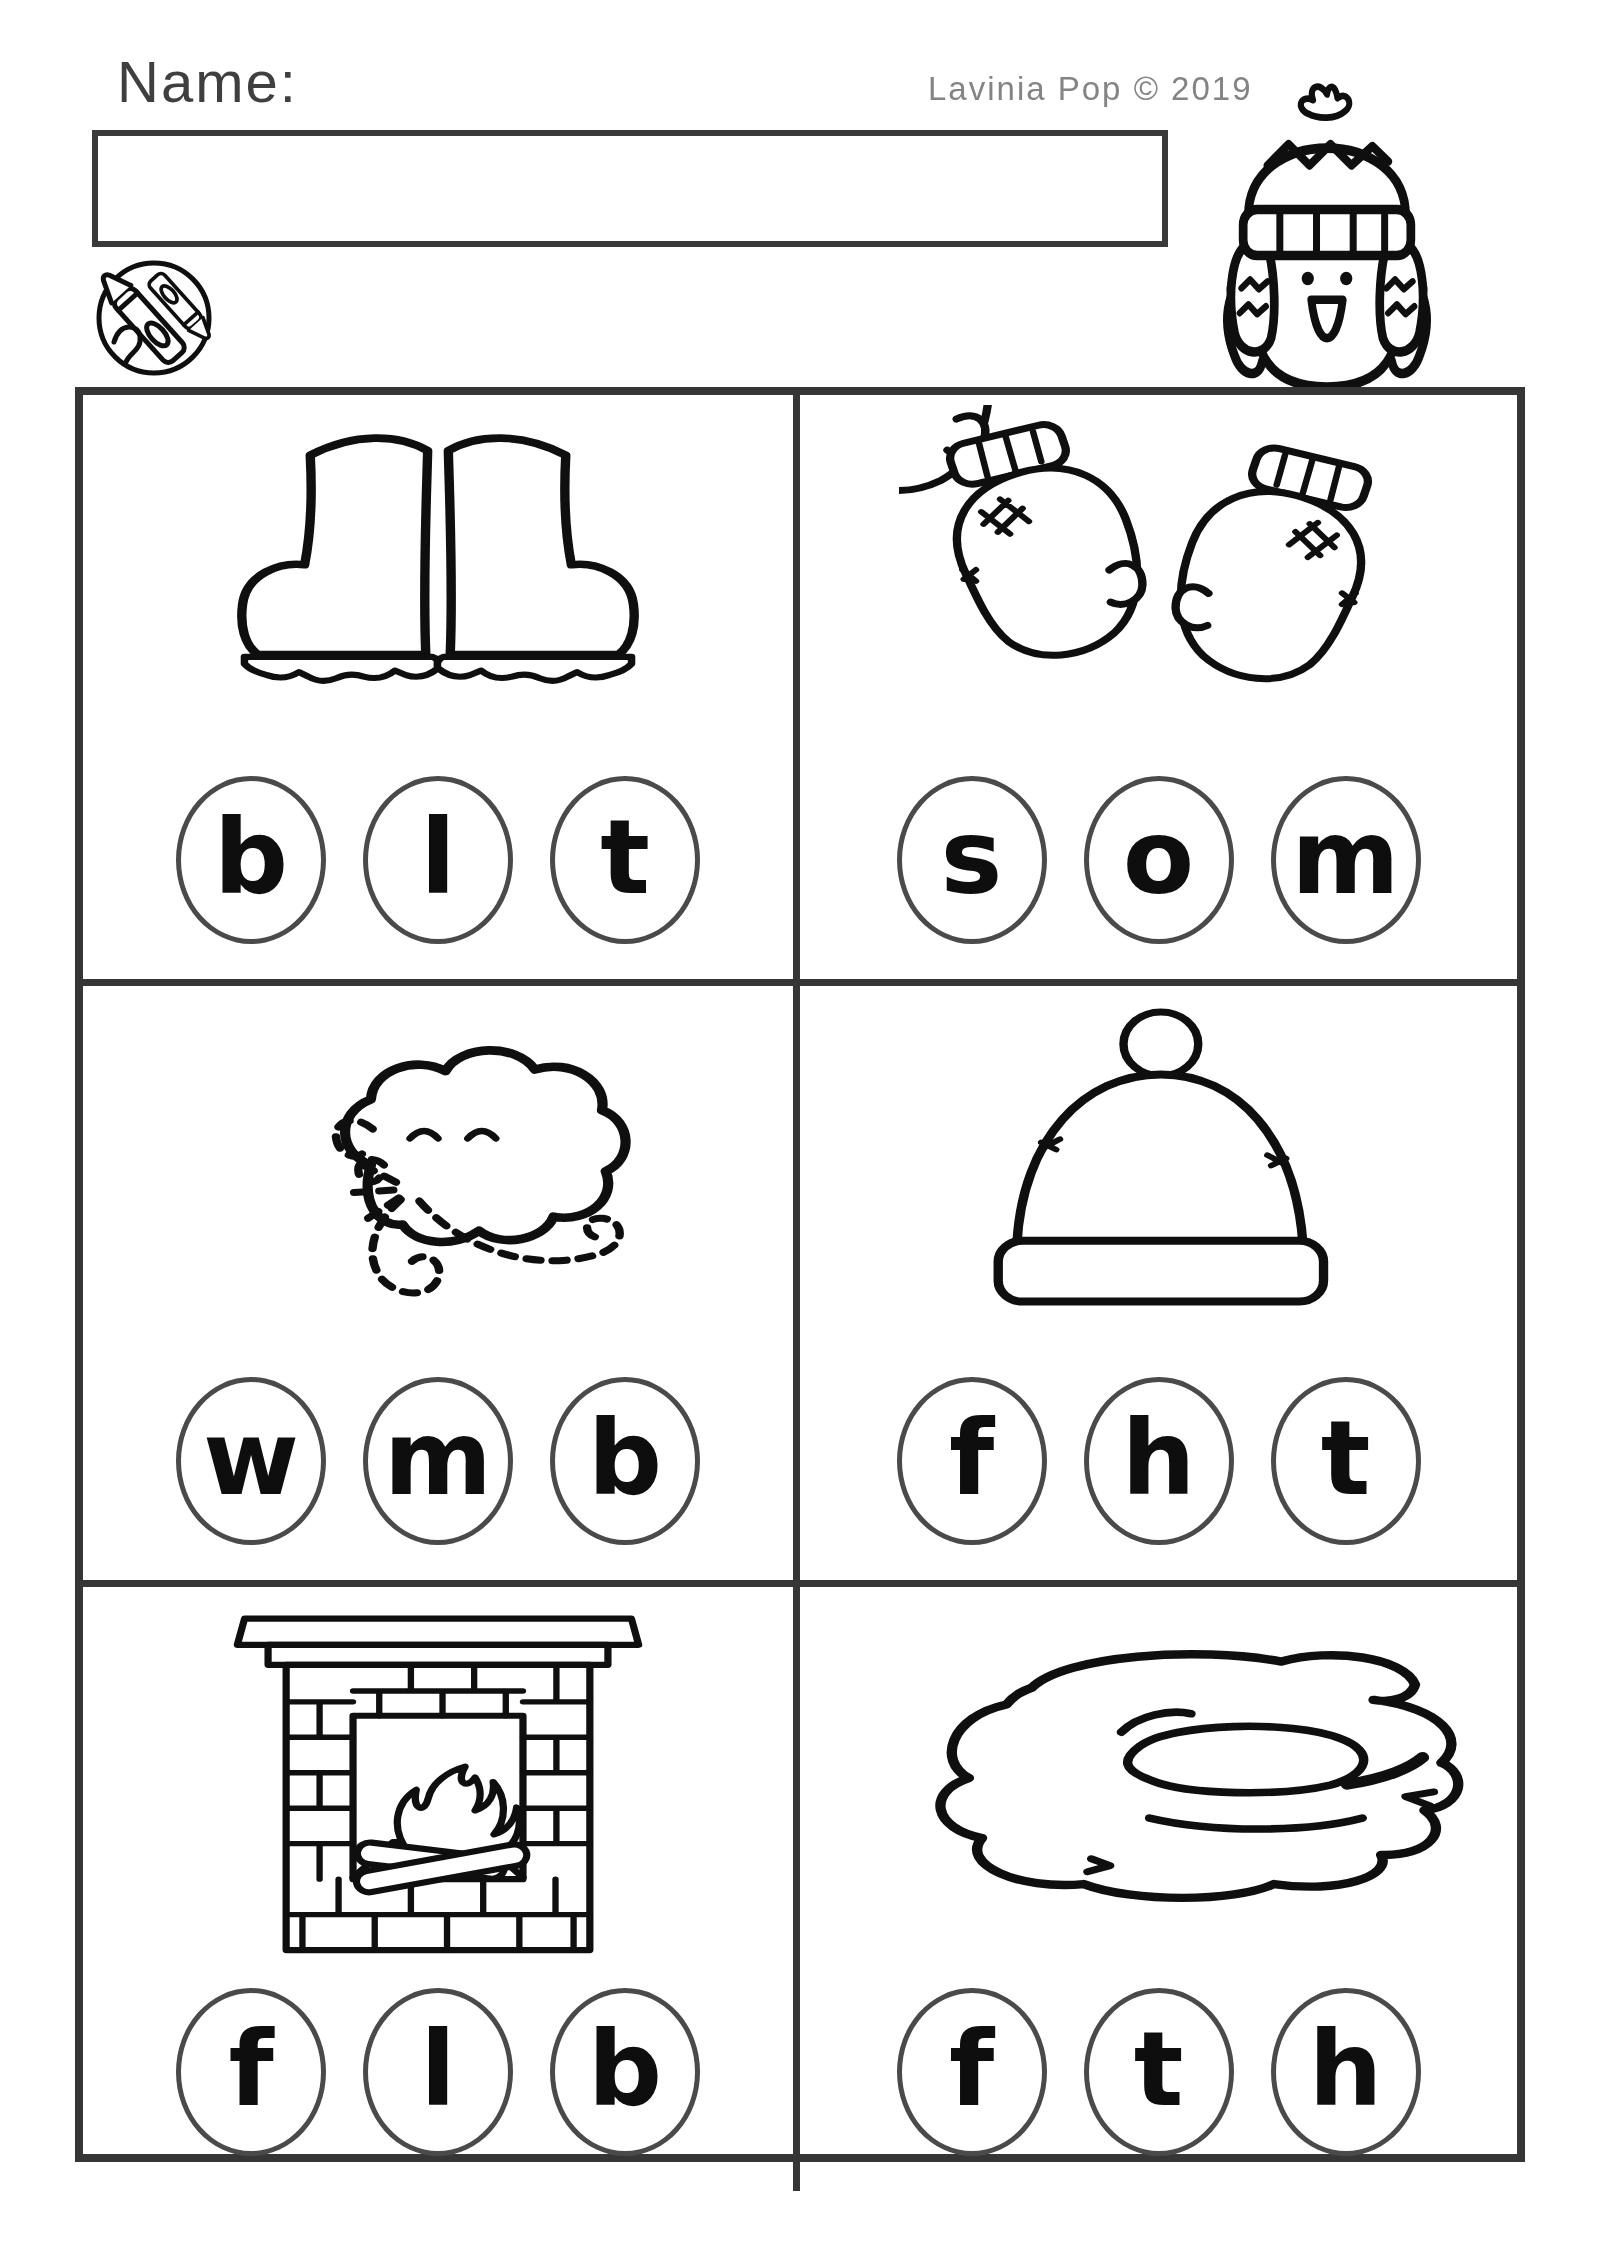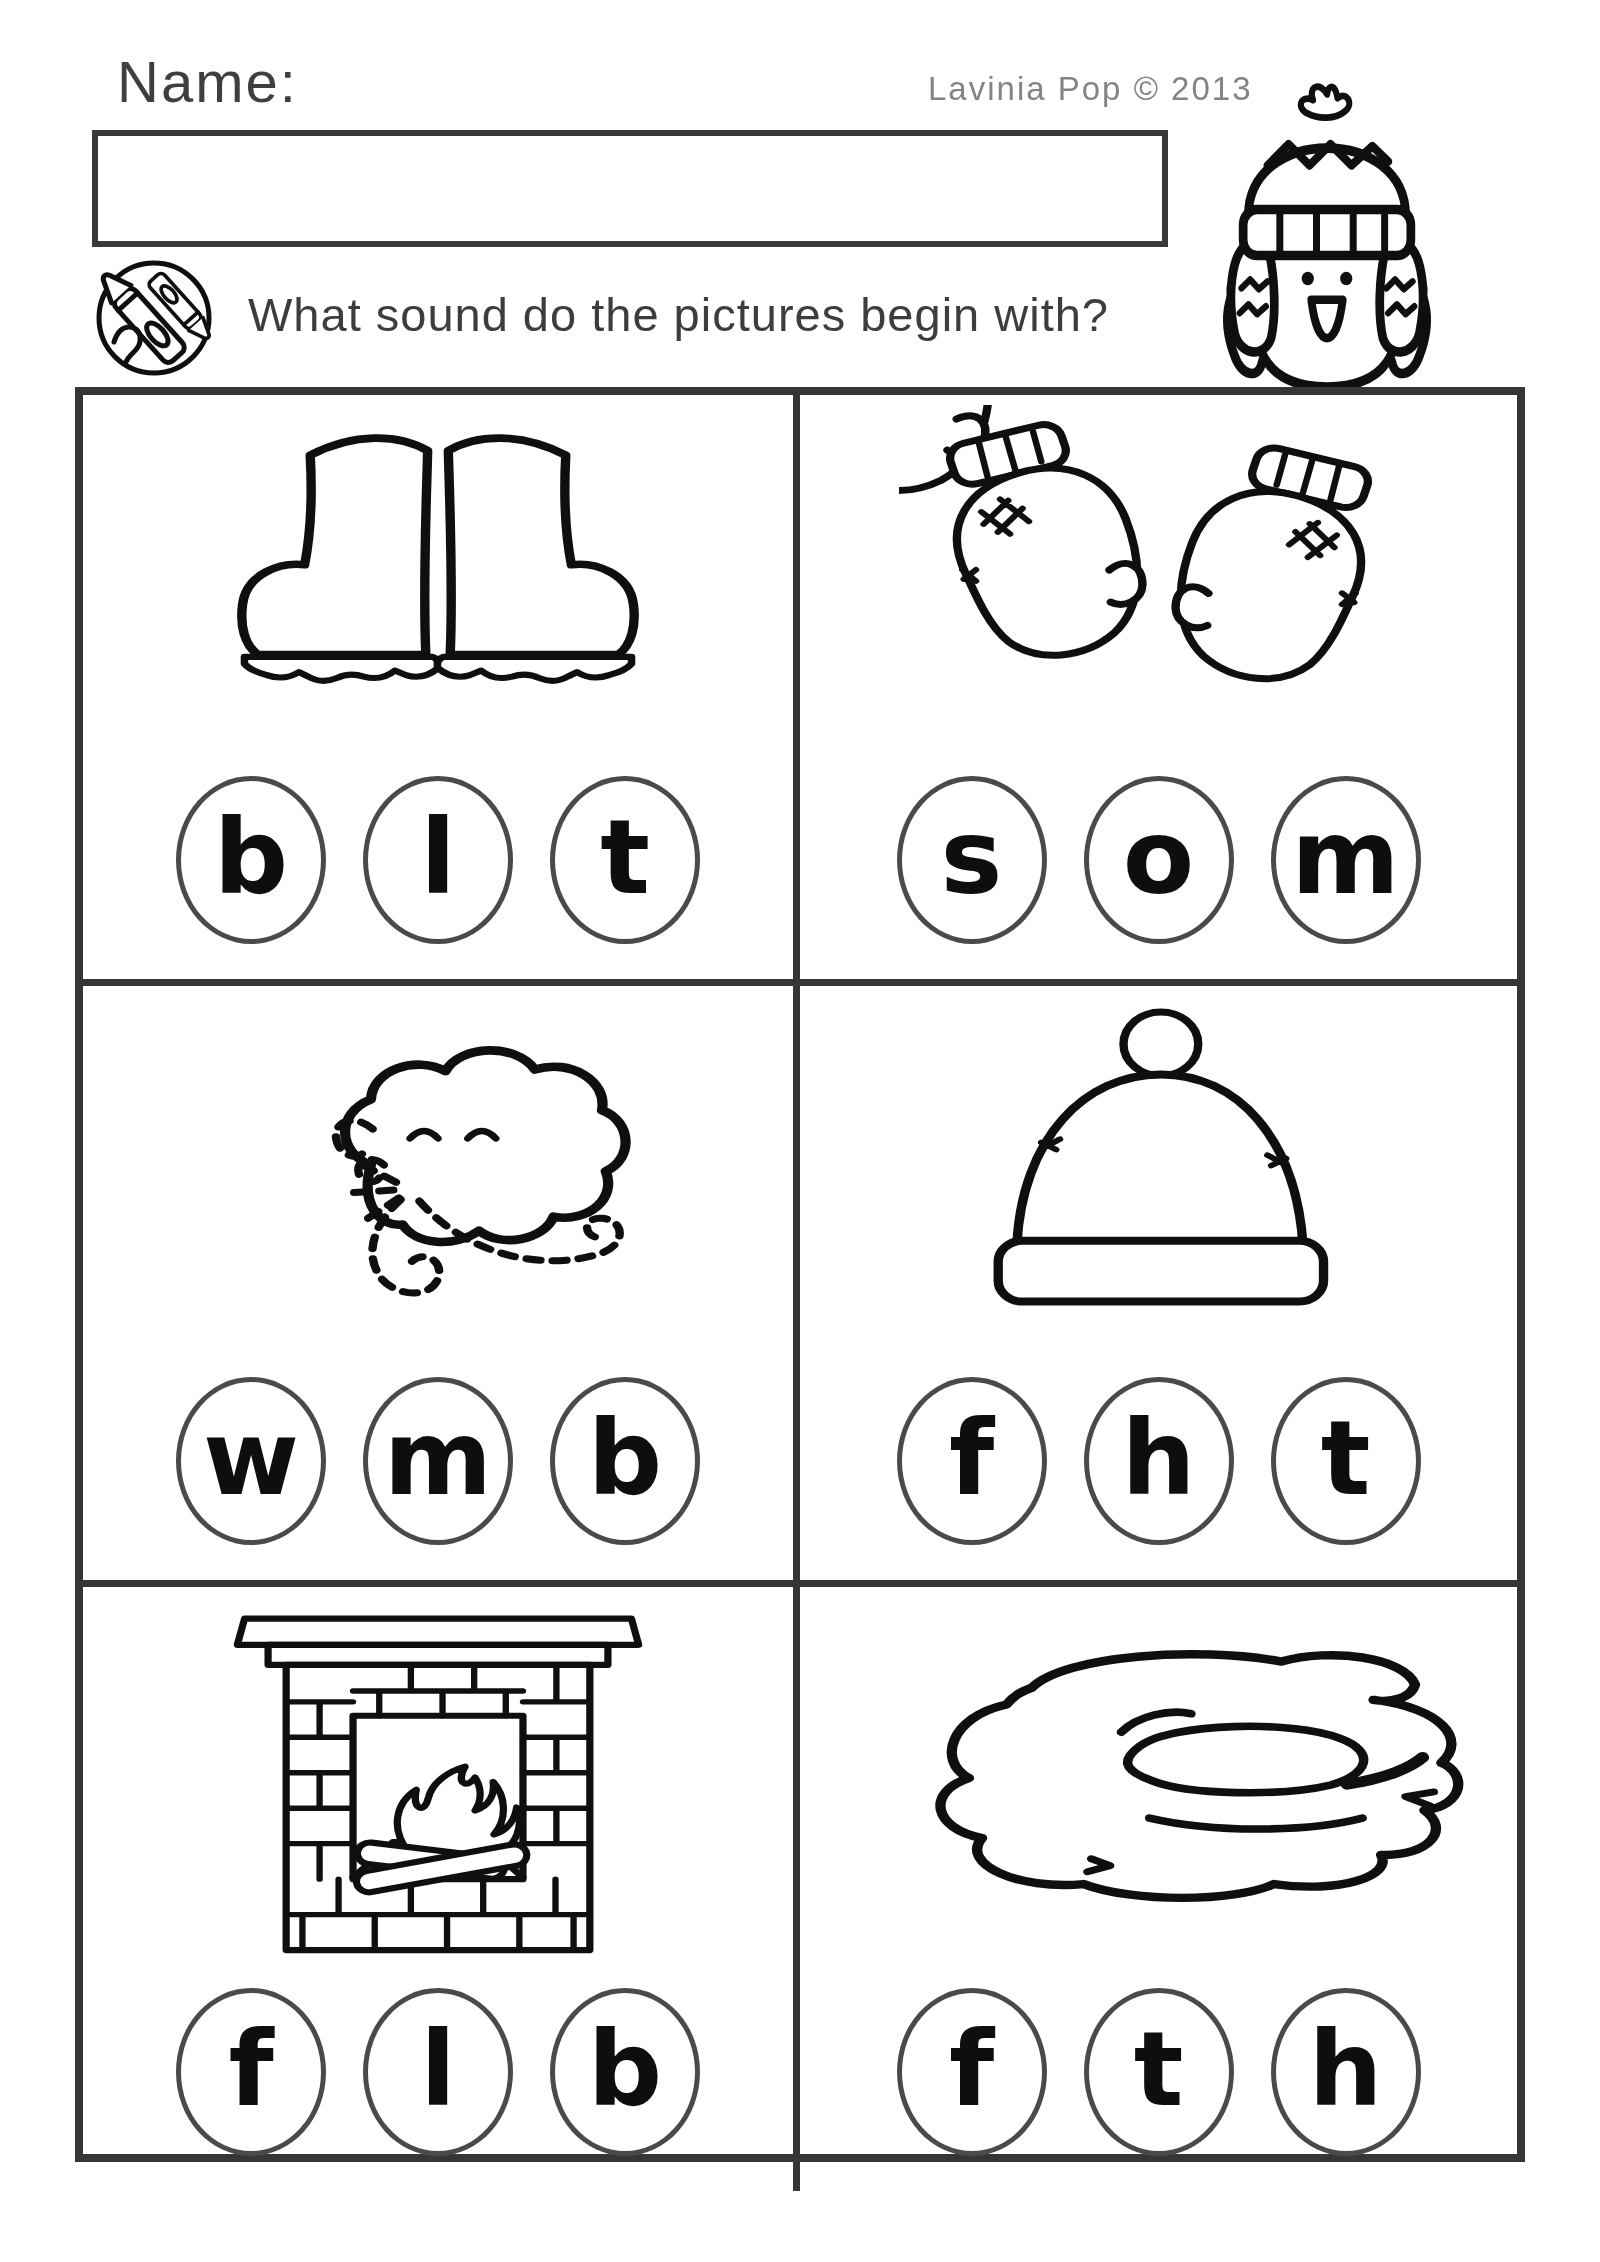--- a/index.html
+++ b/index.html
@@ -40,21 +40,21 @@
 
   .ink{stroke:#0f0f0f;fill:#ffffff;stroke-linecap:round;stroke-linejoin:round;}
   .nofill{fill:none;}
 </style>
 </head>
 <body>
 
 <div id="page">
 
   <div id="name-label">Name:</div>
-  <div id="credit">Lavinia Pop © 2013</div>
+  <div id="credit">Lavinia Pop © 2019</div>
   <div id="name-box"></div>
 
   <svg id="penguin" viewBox="0 0 300 345" preserveAspectRatio="none">
     <g class="ink" stroke-width="10">
 
       <path d="M70,225 C36,232 28,274 44,312 C52,334 72,338 76,318"></path>
       <path d="M230,225 C264,232 272,274 256,312 C248,334 228,338 224,318"></path>
       <circle cx="52" cy="243" r="13" stroke-width="8"></circle>
       <circle cx="248" cy="243" r="13" stroke-width="8"></circle>
 
@@ -92,21 +92,20 @@
 
       <g transform="translate(84,46) rotate(138) scale(0.74)">
         <rect x="-13" y="-40" width="26" height="84" rx="7"></rect>
         <path d="M-13,-40 L-4,-62 C-2,-66 2,-66 4,-62 L13,-40"></path>
         <path class="nofill" d="M-13,-30 L13,-30"></path>
         <ellipse cx="0" cy="14" rx="7" ry="14"></ellipse>
       </g>
       <path class="nofill" d="M22,86 C28,66 46,68 48,80 C50,94 38,96 34,106"></path>
     </g>
   </svg>
-  <div id="instruction">What sound do the pictures begin with?</div>
 
   <div id="grid">
 
     <div class="cell">
       <div class="pic">
         <svg width="590" height="350" viewBox="0 0 628 460" preserveAspectRatio="none">
           <g class="ink" stroke-width="10">
             <g id="boot-left">
               <path d="M178,66 C225,36 272,38 303,60 C301,150 298,240 301,328 L122,328 C108,315 103,290 106,262 C110,222 146,206 172,210 C180,160 180,112 178,66 Z"></path>
               <path d="M108,331 L308,331 Q317,335 314,346 Q298,362 280,355 L268,349 Q254,363 235,357 Q220,351 206,359 Q190,367 176,357 L166,351 Q150,363 132,355 Q114,349 108,340 Z" stroke-width="8"></path>

